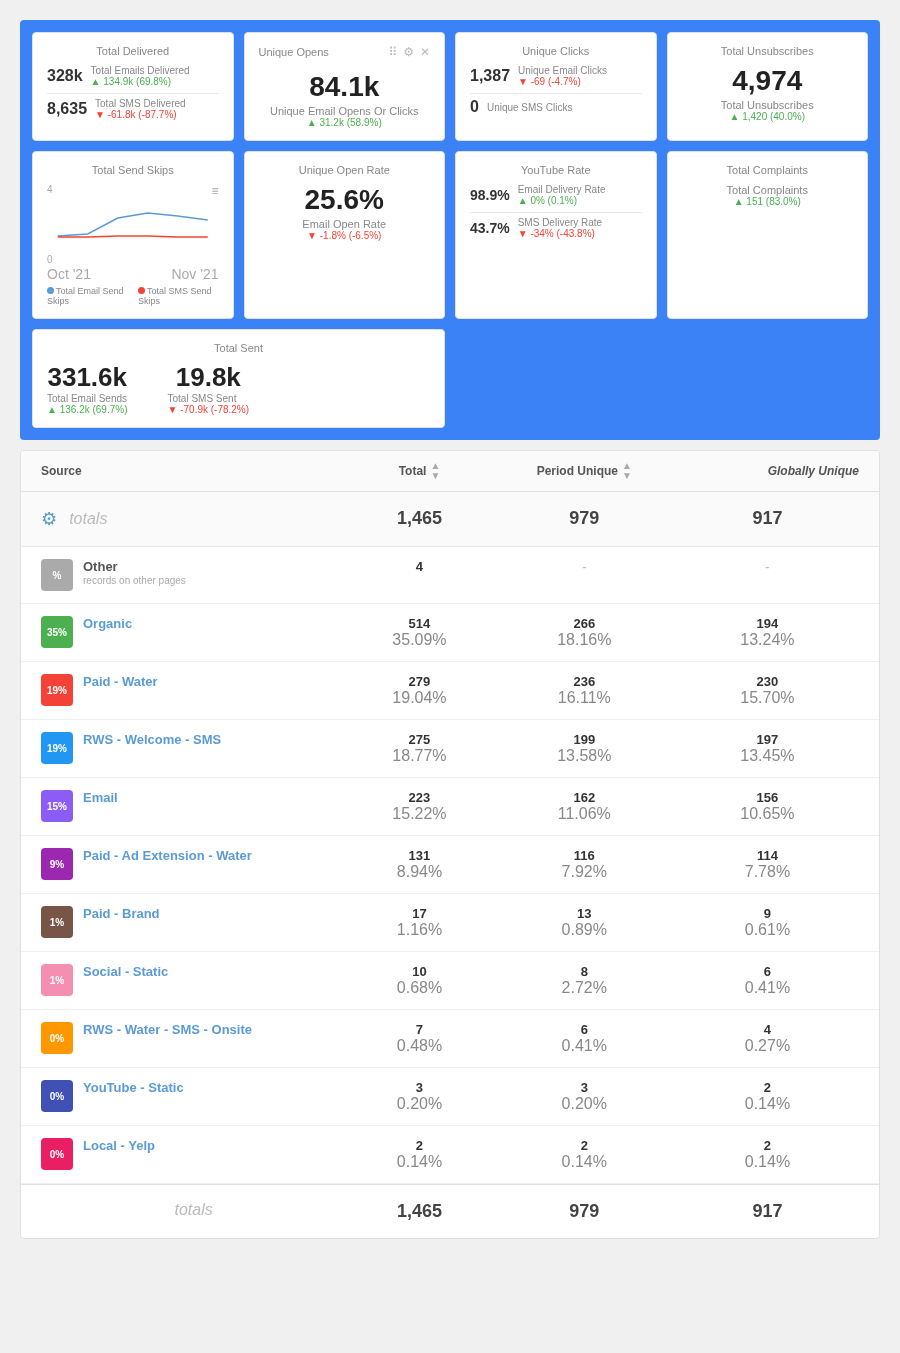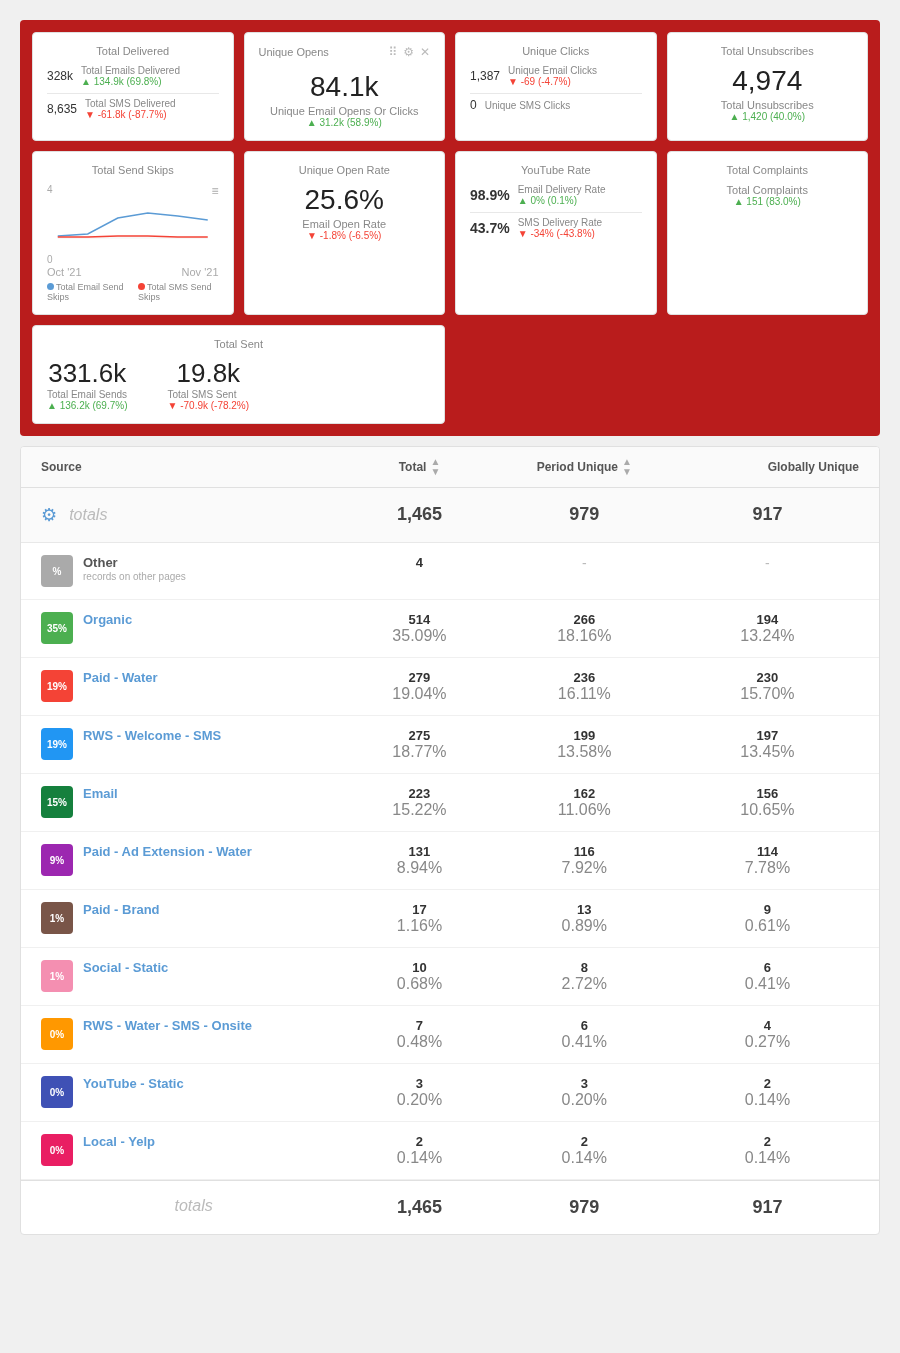--- a/index.html
+++ b/index.html
@@ -6,21 +6,21 @@
     body {
       font-family: -apple-system, BlinkMacSystemFont, 'Segoe UI', Helvetica, Arial, sans-serif;
       background: #f0f0f0;
       width: 900px;
       min-height: 1353px;
       padding: 20px;
       font-size: 13px;
       color: #333;
     }
     .top-grid {
-      background: #b91c1c;
+      background: #3b82f6;
       border-radius: 4px;
       padding: 12px;
       display: grid;
       grid-template-columns: 1fr 1fr 1fr 1fr;
       gap: 10px;
       margin-bottom: 10px;
     }
     .metric-card {
       background: #fff;
       border-radius: 4px;
@@ -35,32 +35,32 @@
       font-weight: 500;
     }
     .metric-row {
       display: flex;
       align-items: center;
       gap: 8px;
       margin-bottom: 6px;
     }
     .metric-big {
       font-size: 28px;
-      font-weight: 400;
+      font-weight: 700;
       color: #222;
       text-align: center;
       display: block;
     }
     .metric-sub-label {
       font-size: 10px;
       color: #888;
     }
     .metric-value-label {
-      font-size: 12px;
-      font-weight: 400;
+      font-size: 16px;
+      font-weight: 700;
       color: #333;
     }
     .trend-up {
       color: #4caf50;
       font-size: 10px;
     }
     .trend-down {
       color: #f44336;
       font-size: 10px;
     }
@@ -69,21 +69,21 @@
     }
     .metric-center .metric-big {
       margin: 4px 0 2px;
     }
     .metric-center .metric-sub-label {
       font-size: 11px;
     }
     .chart-labels {
       display: flex;
       justify-content: space-between;
-      font-size: 11px;
+      font-size: 14px;
       color: #aaa;
     }
     .legend-row {
       display: flex;
       gap: 8px;
       font-size: 9px;
       color: #888;
       margin-top: 4px;
     }
     .legend-dot {
@@ -110,21 +110,21 @@
     }
     .table-header-cell {
       font-size: 12px;
       color: #555;
       font-weight: 600;
       display: flex;
       align-items: center;
       gap: 4px;
     }
     .table-header-cell.center { justify-content: center; }
-    .table-header-cell.right { justify-content: flex-end; }
+    .table-header-cell.right { justify-content: flex-end; font-style: italic; }
     .sort-icon {
       font-size: 10px;
       color: #aaa;
       display: flex;
       flex-direction: column;
       line-height: 1;
     }
     .totals-row {
       display: grid;
       grid-template-columns: 2.5fr 1.2fr 1.5fr 1.5fr;
@@ -472,21 +472,21 @@
       <div class="cell-value">199</div>
           <div class="cell-pct">13.58%</div>
     </div>
     <div style="text-align:center;">
       <div class="cell-value">197</div>
           <div class="cell-pct">13.45%</div>
     </div>
   </div>
       <div class="data-row">
     <div class="source-cell">
-      <div class="source-badge" style="background:#15803d;text-align:right;">15%</div>
+      <div class="source-badge" style="background:#8b5cf6;text-align:right;">15%</div>
       <div>
         <a class="source-link source-name">Email</a>
         
       </div>
     </div>
     <div style="text-align:center;">
       <div class="cell-value">223</div>
       <div class="cell-pct">15.22%</div>
     </div>
     <div style="text-align:center;">

